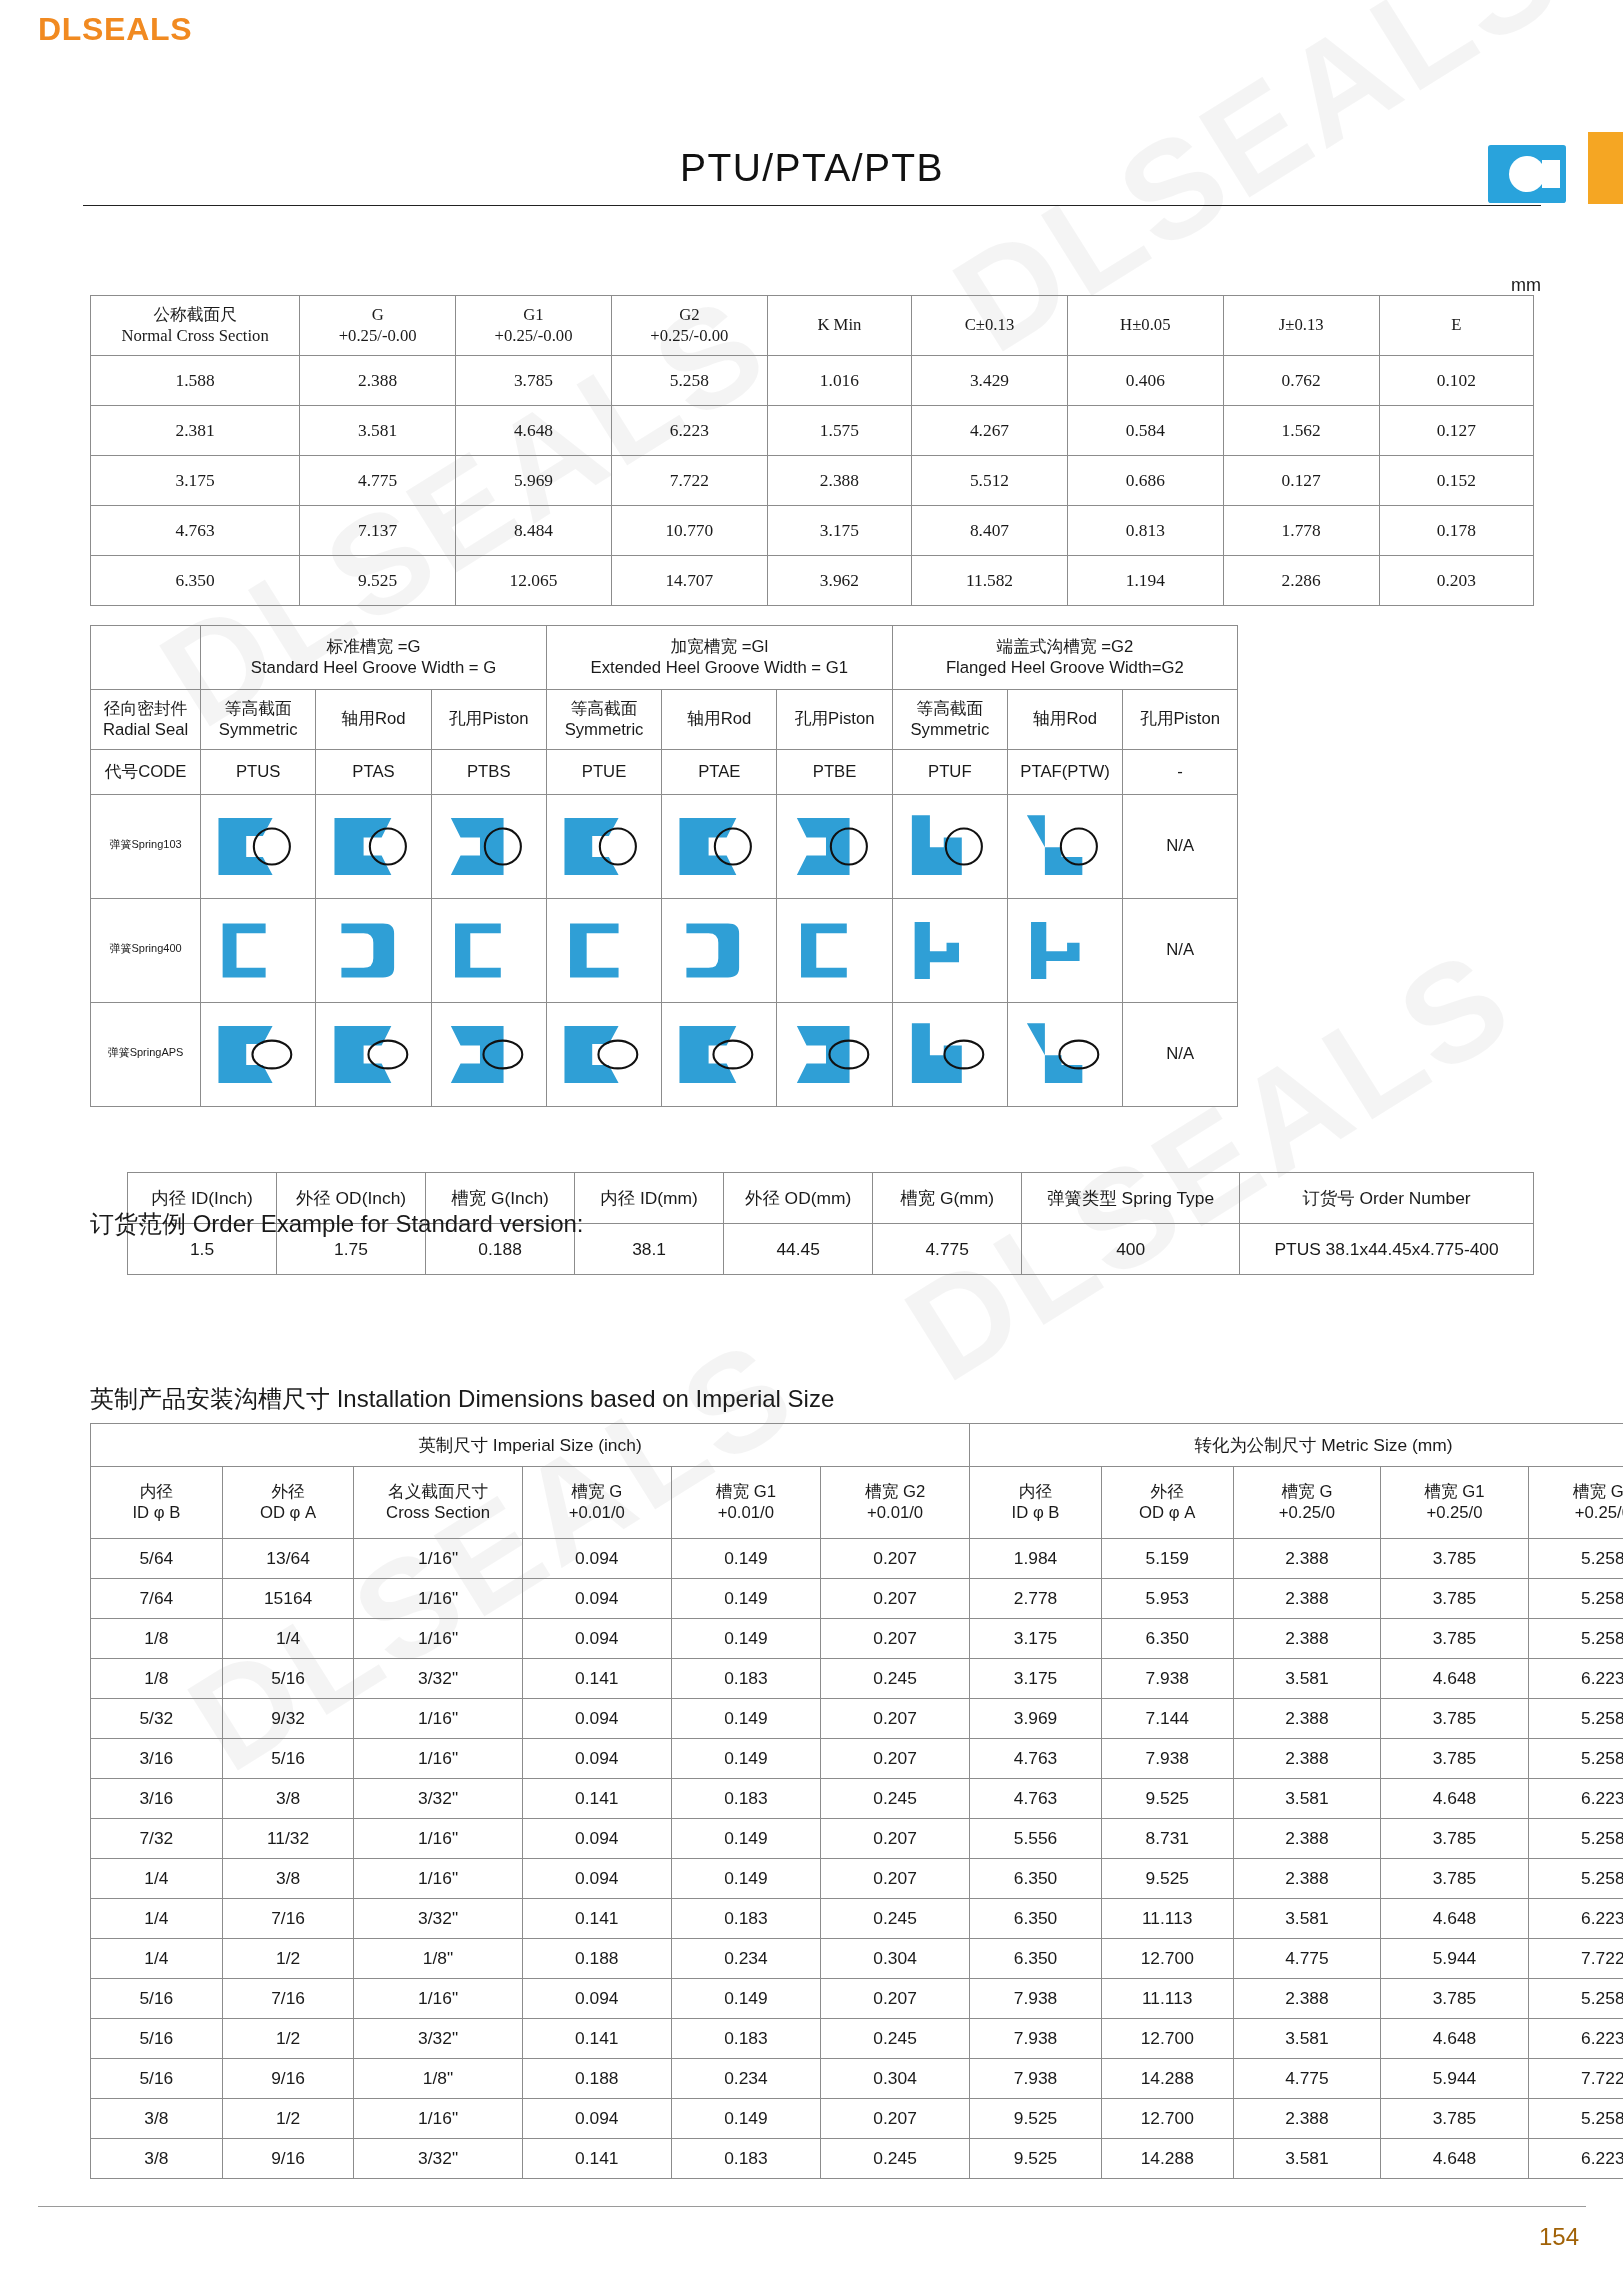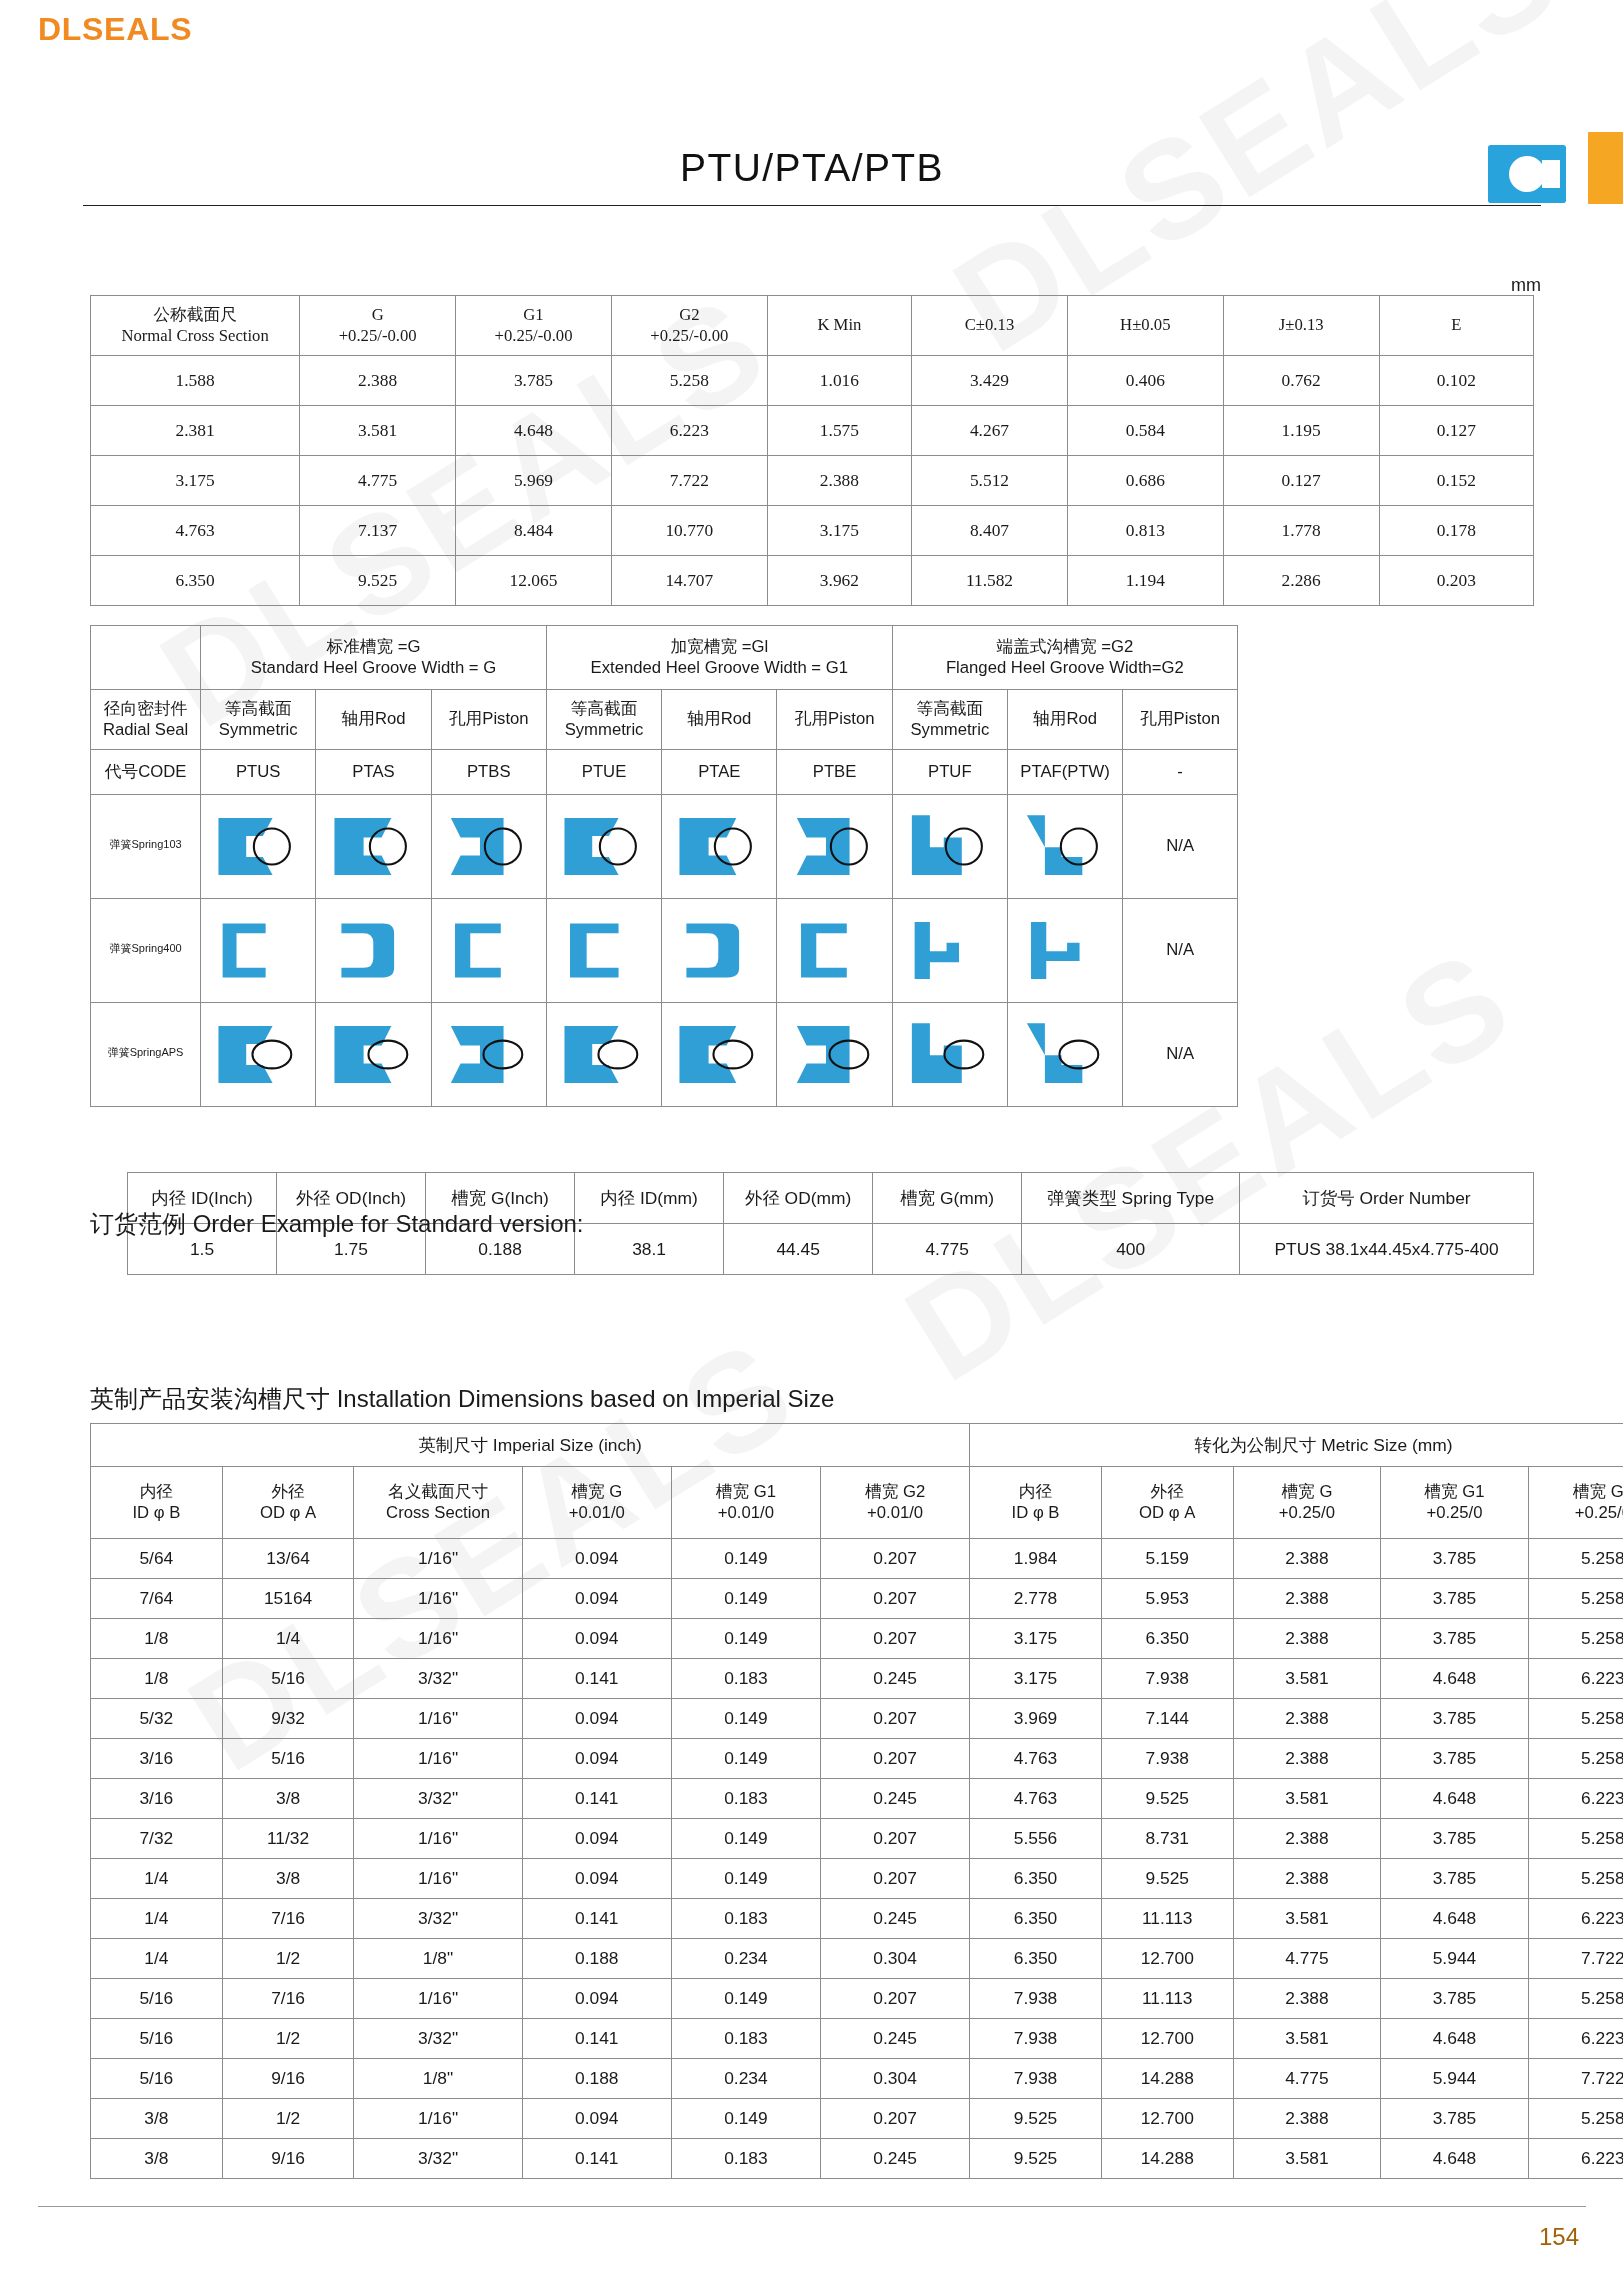--- a/index.html
+++ b/index.html
@@ -285,21 +285,21 @@
             <td>0.102</td>
           </tr>
           <tr>
             <td>2.381</td>
             <td>3.581</td>
             <td>4.648</td>
             <td>6.223</td>
             <td>1.575</td>
             <td>4.267</td>
             <td>0.584</td>
-            <td>1.195</td>
+            <td>1.562</td>
             <td>0.127</td>
           </tr>
           <tr>
             <td>3.175</td>
             <td>4.775</td>
             <td>5.969</td>
             <td>7.722</td>
             <td>2.388</td>
             <td>5.512</td>
             <td>0.686</td>

